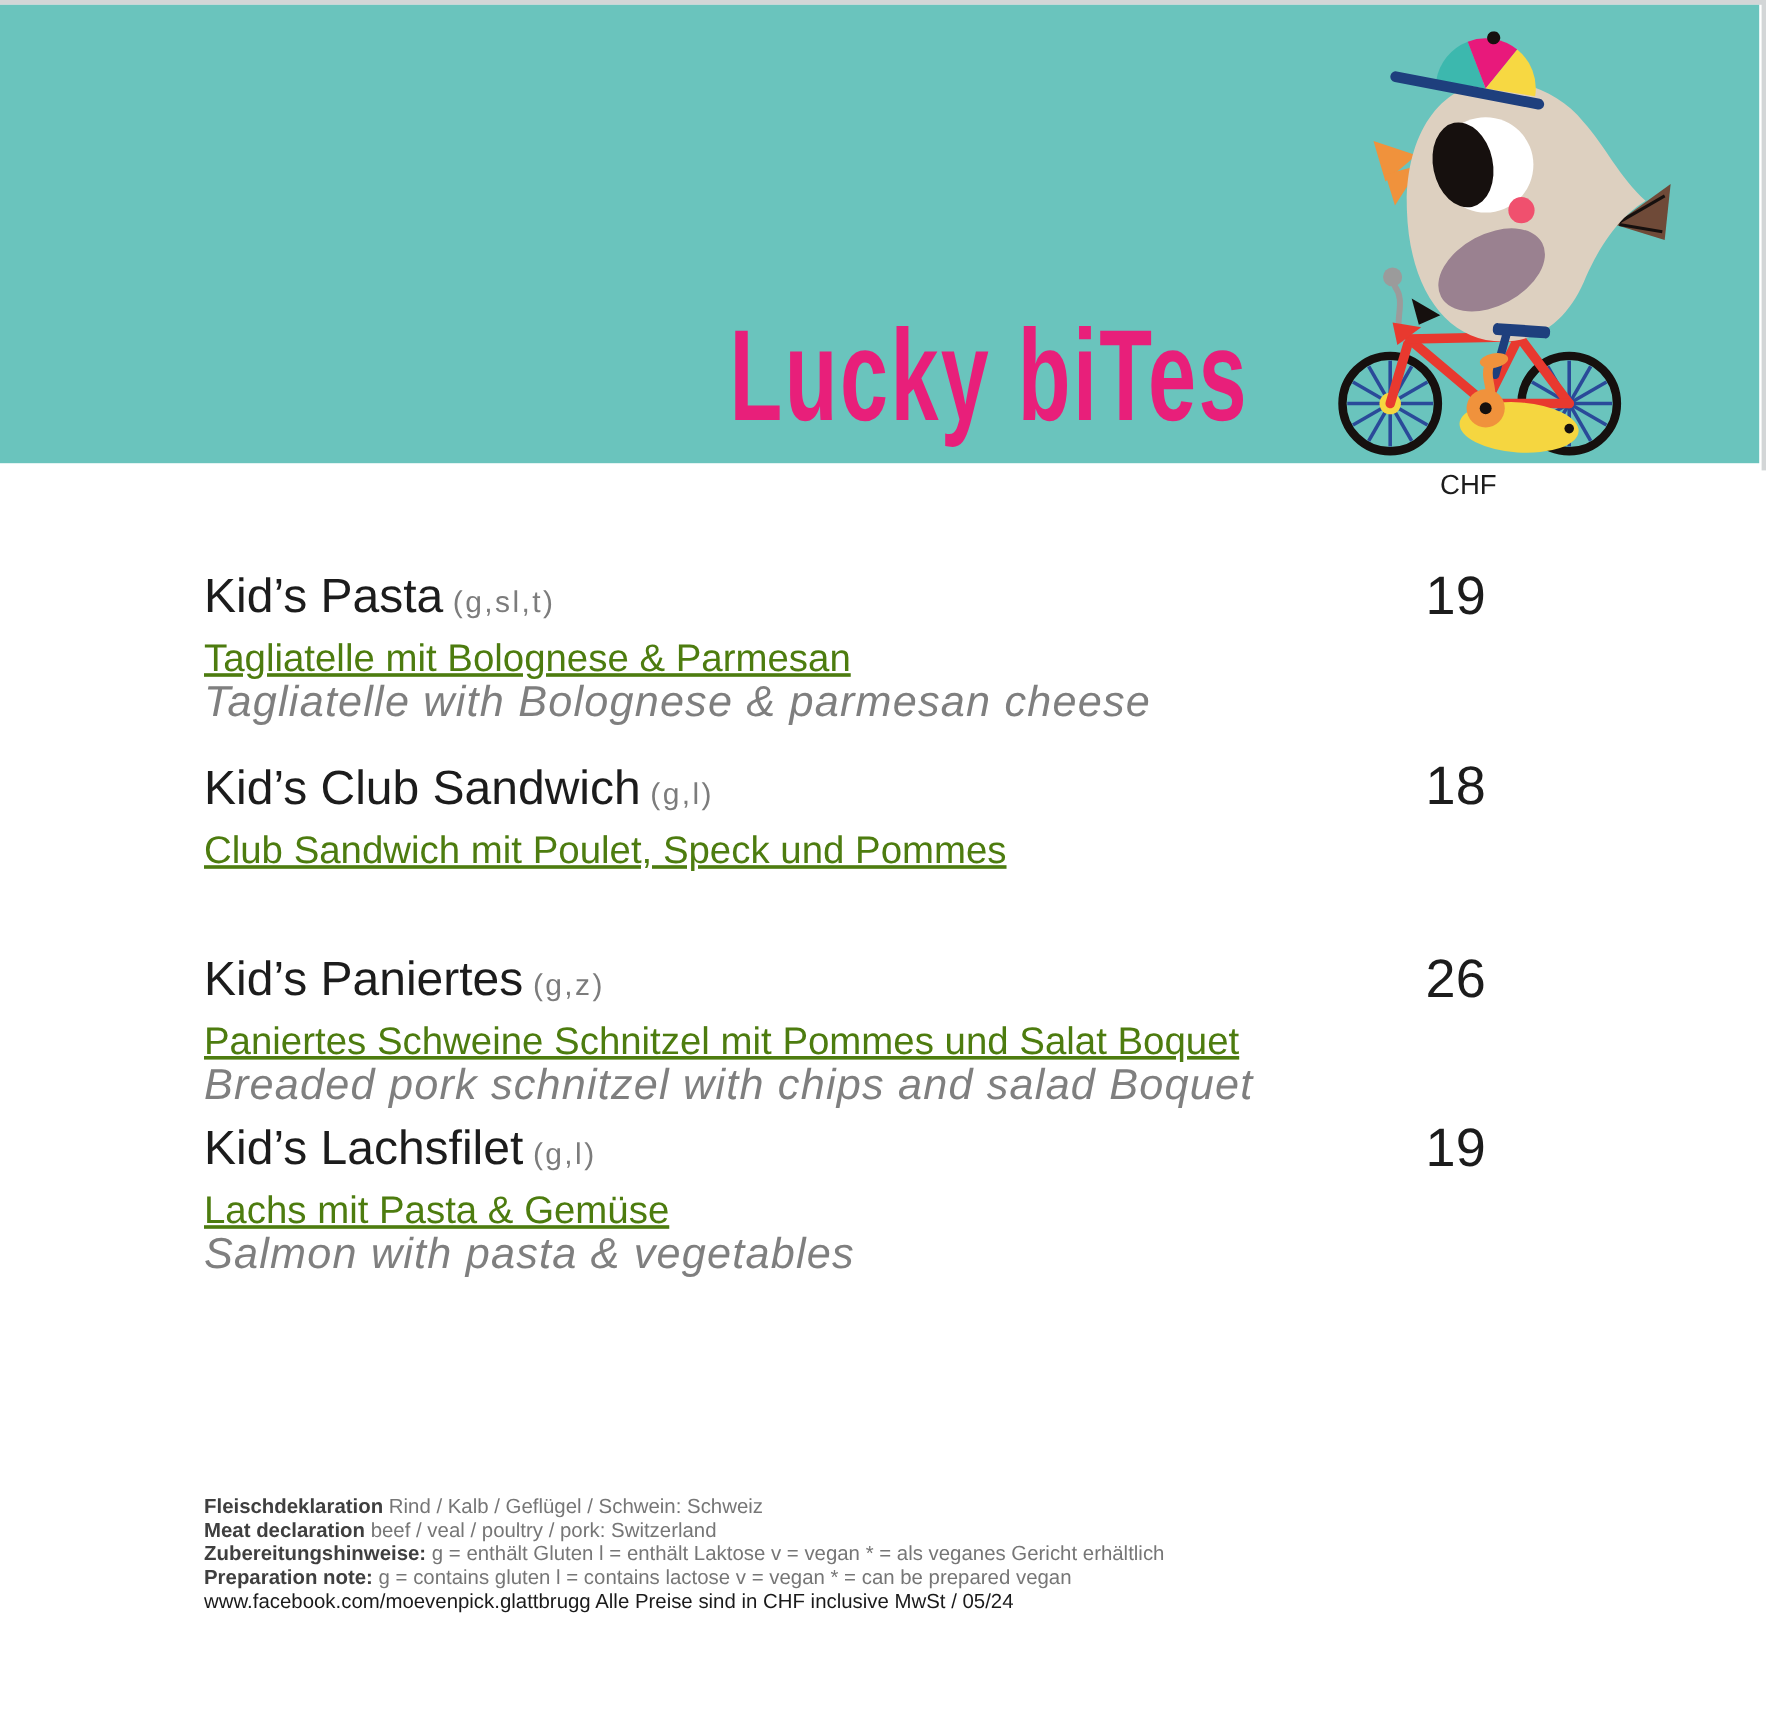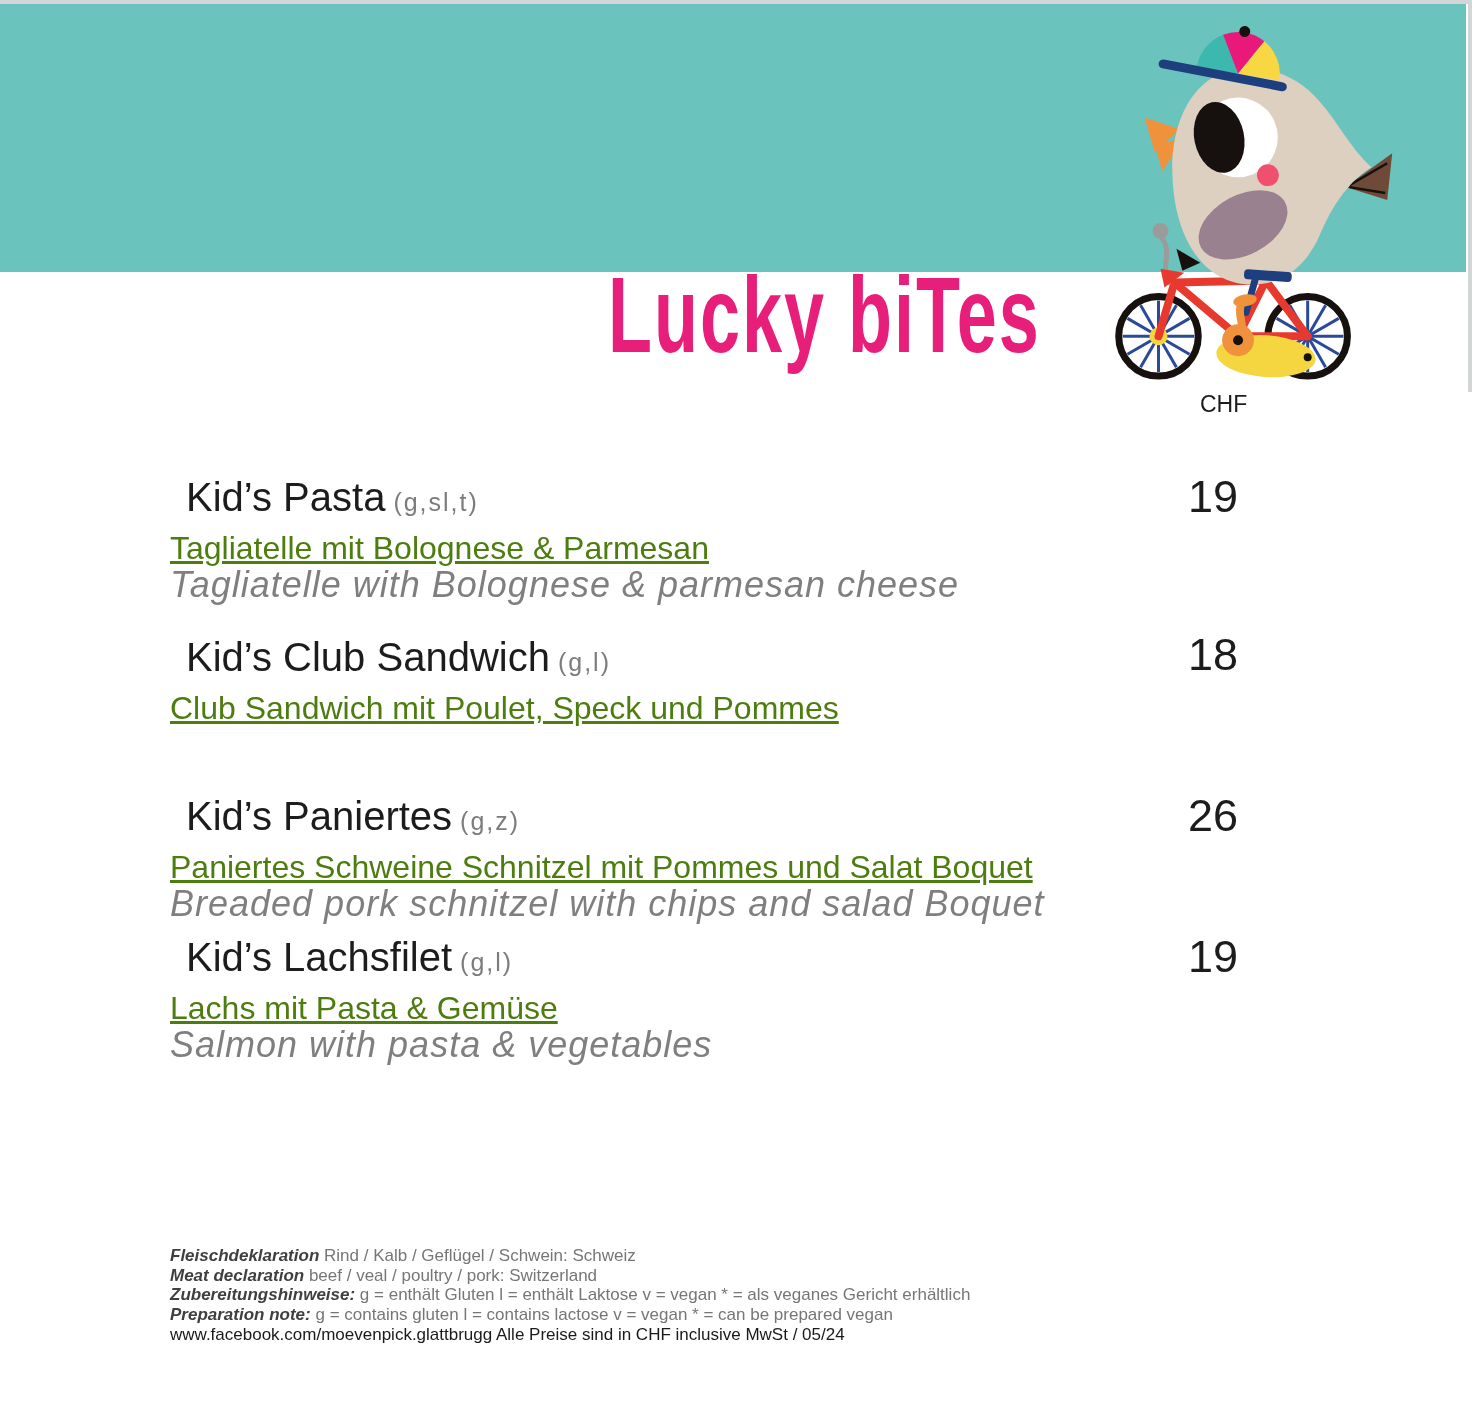--- a/index.html
+++ b/index.html
@@ -1,37 +1,37 @@
 <!DOCTYPE html>
 <html><head>
 <meta charset="utf-8">
 <style>
   html,body{margin:0;padding:0;background:#ffffff;}
   .page{position:relative;width:1472px;height:1425px;background:#ffffff;overflow:hidden;
         font-family:"Liberation Sans",sans-serif;color:#1c1c1c;}
   .edge-top{position:absolute;left:0;top:0;width:1472px;height:4px;background:#d3d6d7;}
   .edge-right{position:absolute;right:0;top:0;width:4px;height:392px;background:#d3d6d7;}
-  .banner{position:absolute;left:0;top:4px;width:1466px;height:268px;background:#6ac4bd;}
+  .banner{position:absolute;left:0;top:4px;width:1466px;height:382px;background:#6ac4bd;}
   .lucky-title{position:absolute;left:608px;top:292px;font-size:72px;line-height:72px;
         font-weight:bold;letter-spacing:2px;color:#e81f7a;
         transform:scaleY(1.5);transform-origin:left bottom;white-space:nowrap;}
   .bird{position:absolute;left:1098px;top:26px;width:300px;height:362px;}
   .chf{position:absolute;left:1188px;top:391px;font-size:23px;color:#1c1c1c;margin-left:12px;}
   .menu-item{position:absolute;left:170px;width:950px;}
   .item-0{top:474px;} .item-1{top:634px;} .item-2{top:793px;} .item-3{top:934px;}
-  .item-title{font-size:40px;line-height:46px;color:#1c1c1c;white-space:nowrap;margin-left:16px;}
+  .item-title{font-size:40px;line-height:46px;color:#1c1c1c;white-space:nowrap;}
   .allergens{font-size:25px;color:#7c7c7c;letter-spacing:2px;margin-left:8px;}
   .desc-de{font-size:32px;line-height:33px;margin-top:7px;color:#4d7c0f;white-space:nowrap;text-decoration:underline;}
   .desc-en{font-size:36px;line-height:33px;margin-top:3px;color:#7f7f7f;
         font-style:italic;letter-spacing:1px;white-space:nowrap;}
   .price{position:absolute;left:1188px;font-size:45px;line-height:46px;color:#1c1c1c;}
   .price-0{top:474px;} .price-1{top:632px;} .price-2{top:793px;} .price-3{top:934px;}
   .footer{position:absolute;left:170px;top:1246px;font-size:17px;line-height:19.5px;
         color:#767676;white-space:nowrap;}
-  .footer b{color:#3f3f3f;font-style:italic;}
+  .footer b{color:#3f3f3f;}
   .footer .last{color:#1a1a1a;margin-top:0.5px;}
 </style>
 </head>
 <body>
 
 <div class="page">
   <div class="edge-top"></div>
   <div class="edge-right"></div>
 
   <div class="banner">

